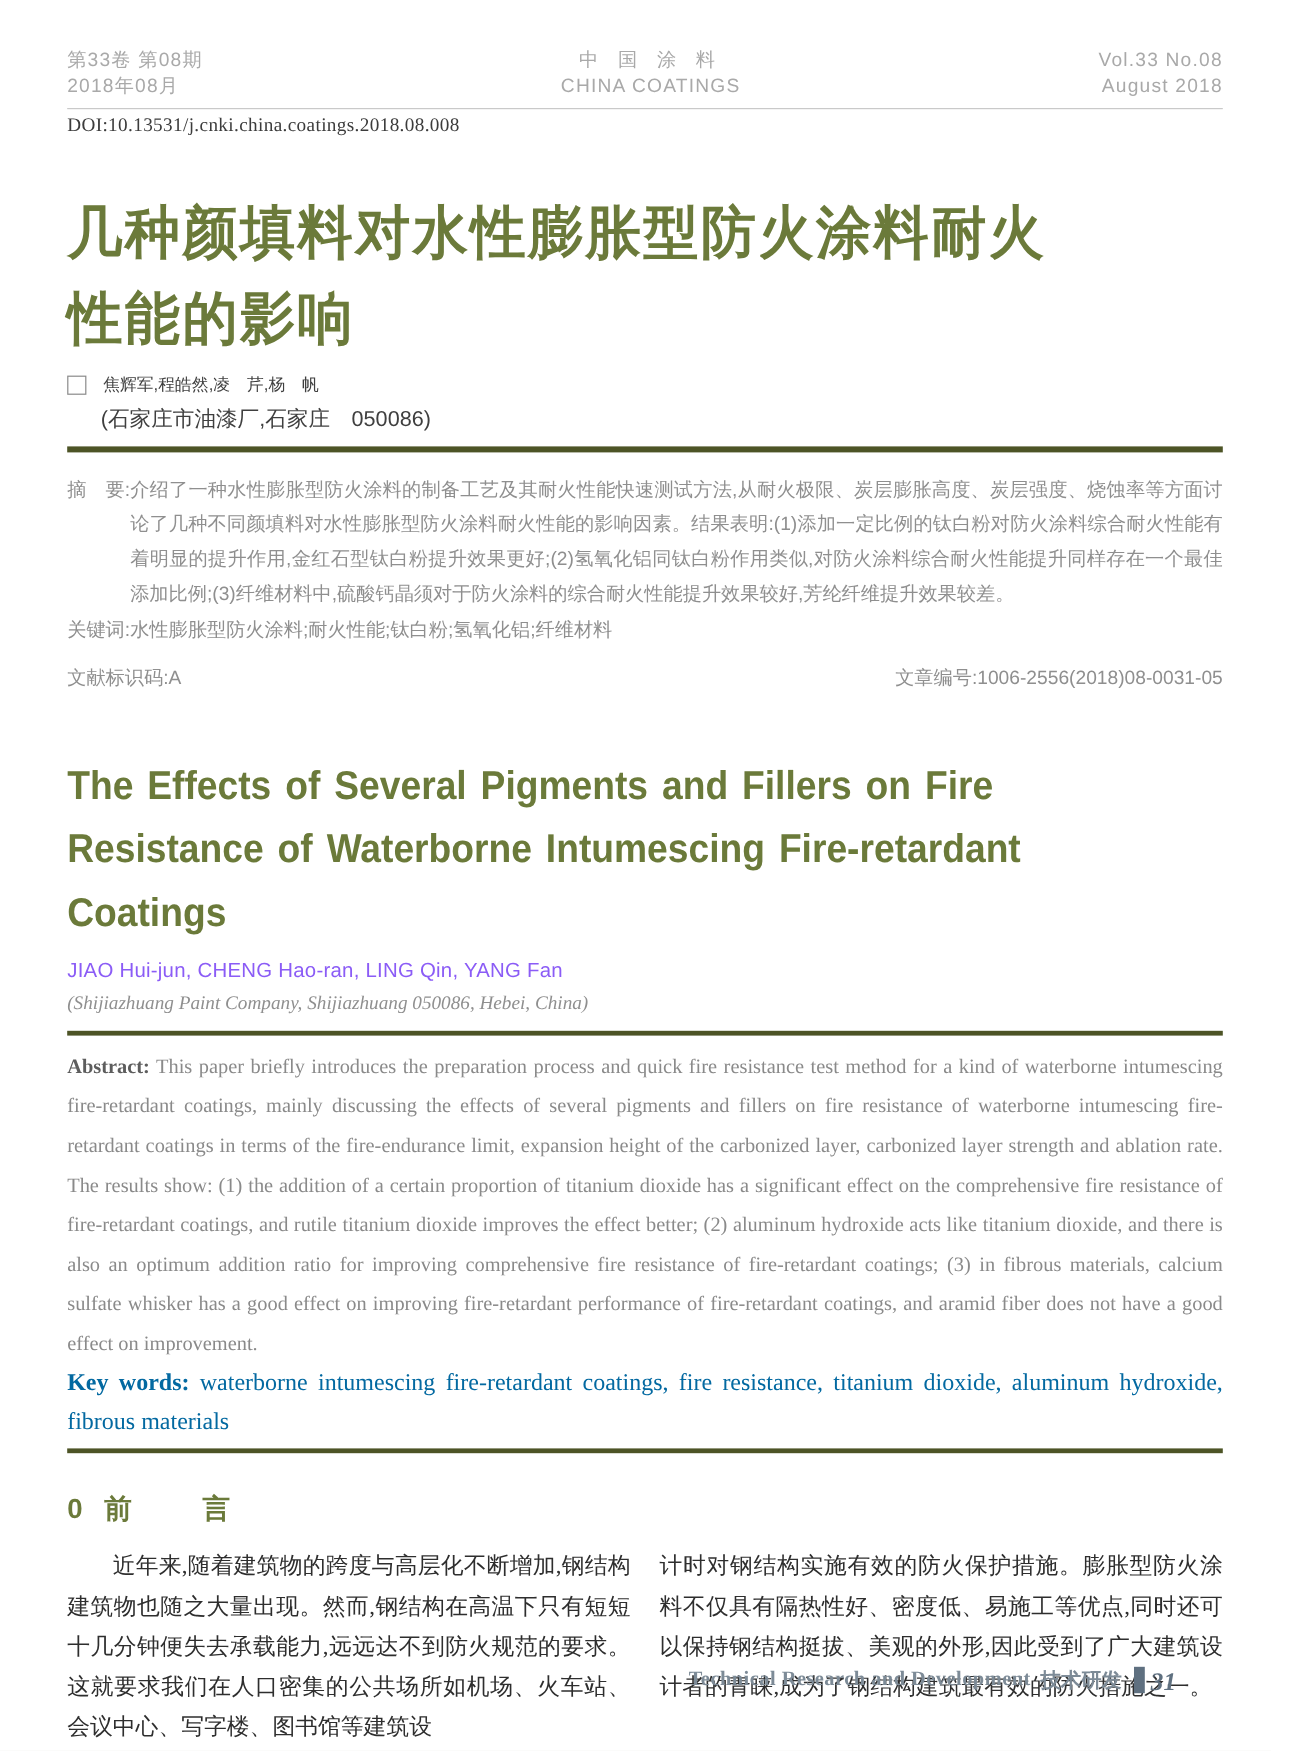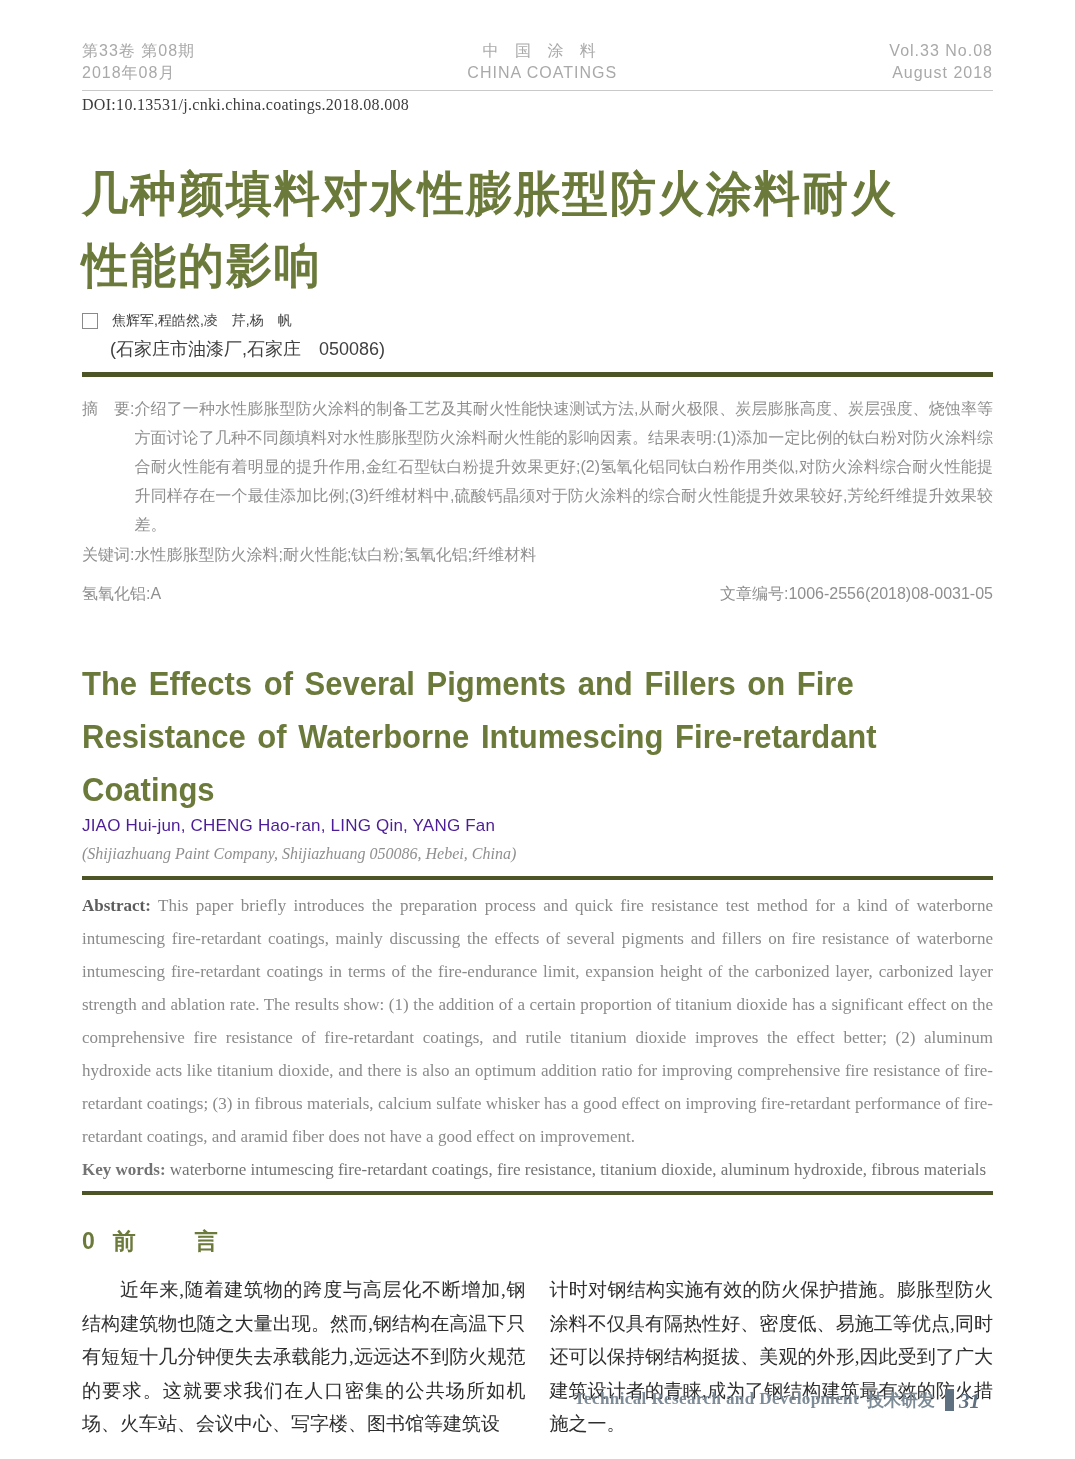--- a/index.html
+++ b/index.html
@@ -1,18 +1,18 @@
 <!DOCTYPE html>
 <html><head>
 <meta charset="utf-8">
 <style>
   html,body{margin:0;padding:0;background:#f4f4f2;}
   .page{
     width:1075px;height:1459px;background:#ffffff;margin:0 auto;
-    box-sizing:border-box;padding:0 82px;position:relative;
+    box-sizing:border-box;padding:0 56px;position:relative;
     font-family:"Liberation Sans","DejaVu Sans",sans-serif;color:#333;
     overflow:hidden;
   }
   
   .jheader{display:flex;justify-content:space-between;align-items:flex-end;
     padding-top:40px;padding-bottom:6px;border-bottom:1px solid #c9c9c9;}
   .jheader .col{font-size:16px;line-height:22px;color:#a9a9a9;letter-spacing:1px;}
   .jheader .center{text-align:center;}
   .jheader .center .cn{letter-spacing:6px;}
   .jheader .right{text-align:right;}
@@ -36,30 +36,30 @@
   .abs-cn .txt{flex:1 1 auto;text-align:justify;}
   .kw-cn{margin-top:1px;font-size:16px;line-height:29px;color:#8f8f8f;}
   .class-row{margin-top:15px;display:flex;font-size:16px;color:#8f8f8f;}
   .class-row .c1{width:340px;}
   .class-row .c2{width:225px;}
   .class-row .c3{flex:1;text-align:right;}
   
   .title-en{margin-top:52px;color:#6b7a3a;font-weight:700;font-size:31px;
     line-height:49px;letter-spacing:0px;word-spacing:3px;
     font-family:"Liberation Sans","DejaVu Sans",sans-serif;transform:scaleY(1.08);transform-origin:left top;}
-  .authors-en{margin-top:12px;font-size:17px;color:#4c1d95;letter-spacing:.2px;}
+  .authors-en{margin-top:24px;font-size:17px;color:#8b5cf6;letter-spacing:.2px;}
   .affil-en{margin-top:9px;font-size:16px;color:#8f8f8f;font-style:italic;
     font-family:"Liberation Serif","DejaVu Serif",serif;}
   .rule-en-top{margin-top:13px;}
   
   .abs-en{margin-top:9px;font-family:"Liberation Serif","DejaVu Serif",serif;
     font-size:17px;line-height:33px;color:#8a8a8a;text-align:justify;}
   .abs-en b{color:#5d5d5d;}
-  .kw-en{font-family:"Liberation Serif","DejaVu Serif",serif;font-size:17px;
-    line-height:33px;color:#737373;text-align:justify;}
+  .kw-en{font-family:"Liberation Serif","DejaVu Serif",serif;font-size:20px;
+    line-height:33px;color:#0369a1;text-align:justify;}
   .rule-en-bottom{margin-top:5px;}
   
   .sec-head{margin-top:31px;color:#6b7a3a;font-weight:700;font-size:23px;}
   .sec-head .num{margin-right:18px;}
   .sec-head .word{letter-spacing:18px;}
   .columns{margin-top:16px;display:flex;gap:24px;
     font-family:"Liberation Serif","DejaVu Serif",serif;
     font-size:19px;line-height:33.5px;color:#2e2e2e;}
   .columns .colm{flex:1;text-align:justify;}
   .columns p{margin:0;text-indent:2em;}
@@ -109,21 +109,21 @@
   <div class="abs-cn">
     <div class="hang">
       <span class="lbl">摘　要:</span>
       <span class="txt">介绍了一种水性膨胀型防火涂料的制备工艺及其耐火性能快速测试方法,从耐火极限、炭层膨胀高度、炭层强度、烧蚀率等方面讨论了几种不同颜填料对水性膨胀型防火涂料耐火性能的影响因素。结果表明:(1)添加一定比例的钛白粉对防火涂料综合耐火性能有着明显的提升作用,金红石型钛白粉提升效果更好;(2)氢氧化铝同钛白粉作用类似,对防火涂料综合耐火性能提升同样存在一个最佳添加比例;(3)纤维材料中,硫酸钙晶须对于防火涂料的综合耐火性能提升效果较好,芳纶纤维提升效果较差。</span>
     </div>
   </div>
   <div class="kw-cn">
     <span>关键词:</span><span>水性膨胀型防火涂料;耐火性能;钛白粉;氢氧化铝;纤维材料</span>
   </div>
   <div class="class-row">
-    <span class="c2">氢氧化铝:A</span>
+    <span class="c2">文献标识码:A</span>
     <span class="c3">文章编号:1006-2556(2018)08-0031-05</span>
   </div>
 
   <div class="title-en">
     <div>The Effects of Several Pigments and Fillers on Fire</div>
     <div>Resistance of Waterborne Intumescing Fire-retardant</div>
     <div>Coatings</div>
   </div>
   <div class="authors-en">JIAO Hui-jun, CHENG Hao-ran, LING Qin, YANG Fan</div>
   <div class="affil-en">(Shijiazhuang Paint Company, Shijiazhuang 050086, Hebei, China)</div>

